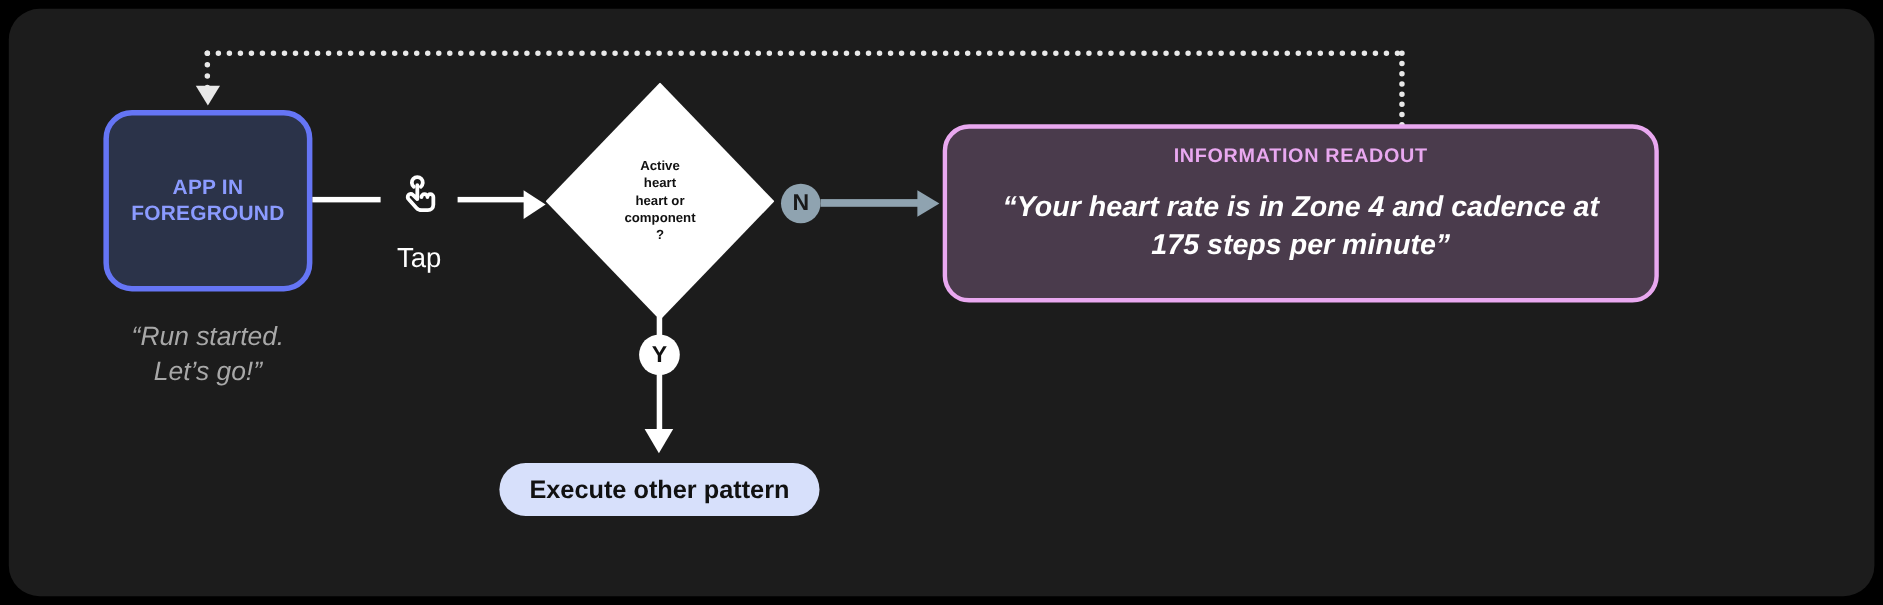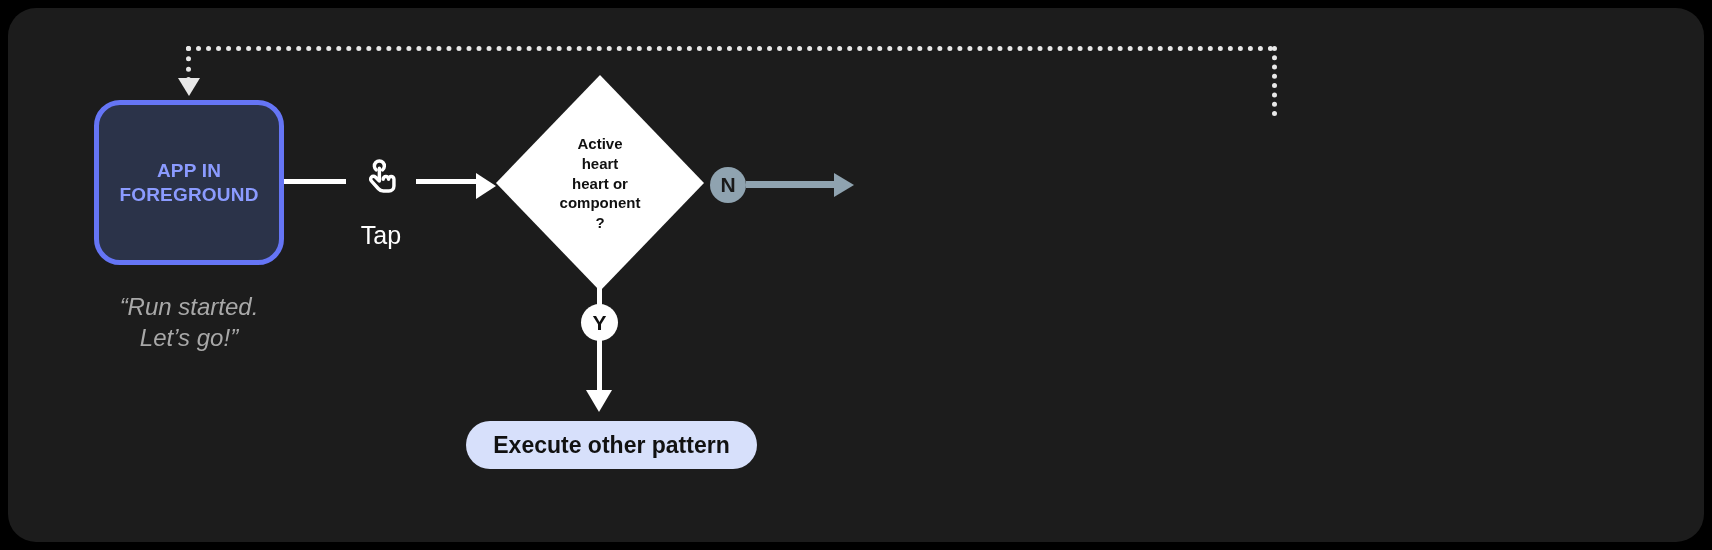--- a/index.html
+++ b/index.html
@@ -97,21 +97,21 @@
     background: #ffffff;
     clip-path: polygon(50% 0%, 100% 50%, 50% 100%, 0% 50%);
   }
   #diamond .dtext {
     position: absolute;
     left: 0; top: 50%;
     width: 100%;
     transform: translateY(-50%);
     text-align: center;
     color: #111111;
-    font-size: 15px;
+    font-size: 12px;
     font-weight: bold;
     line-height: 1.32;
   }
 
   
   #badge-n {
     position: absolute;
     left: 702px; top: 159px;
     width: 36px; height: 36px;
     border-radius: 50%;
@@ -165,21 +165,21 @@
     left: 578px; top: 382px;
     width: 0; height: 0;
     border-left: 13px solid transparent;
     border-right: 13px solid transparent;
     border-top: 22px solid #ffffff;
   }
 
   
   #execute-pill {
     position: absolute;
-    left: 458px; top: 413px;
+    left: 446px; top: 413px;
     width: 291px; height: 48px;
     background: #d7e0fb;
     border-radius: 24px;
     display: flex; align-items: center; justify-content: center;
   }
   #execute-pill .label {
     color: #111111;
     font-size: 23px;
     font-weight: bold;
   }
@@ -280,15 +280,22 @@
 
     <div id="y-stub"></div>
     <div id="badge-y">Y</div>
     <div id="y-line"></div>
     <div id="y-arrow"></div>
 
     <div id="execute-pill">
       <span class="label">Execute other pattern</span>
     </div>
 
+    <div id="readout">
+      <div class="title">INFORMATION READOUT</div>
+      <div class="body">
+        <span>“Your heart rate is in Zone 4 and cadence at</span><br>
+        <span>175 steps per minute”</span>
+      </div>
+    </div>
 
   </div>
 </div>
 
 </body></html>

